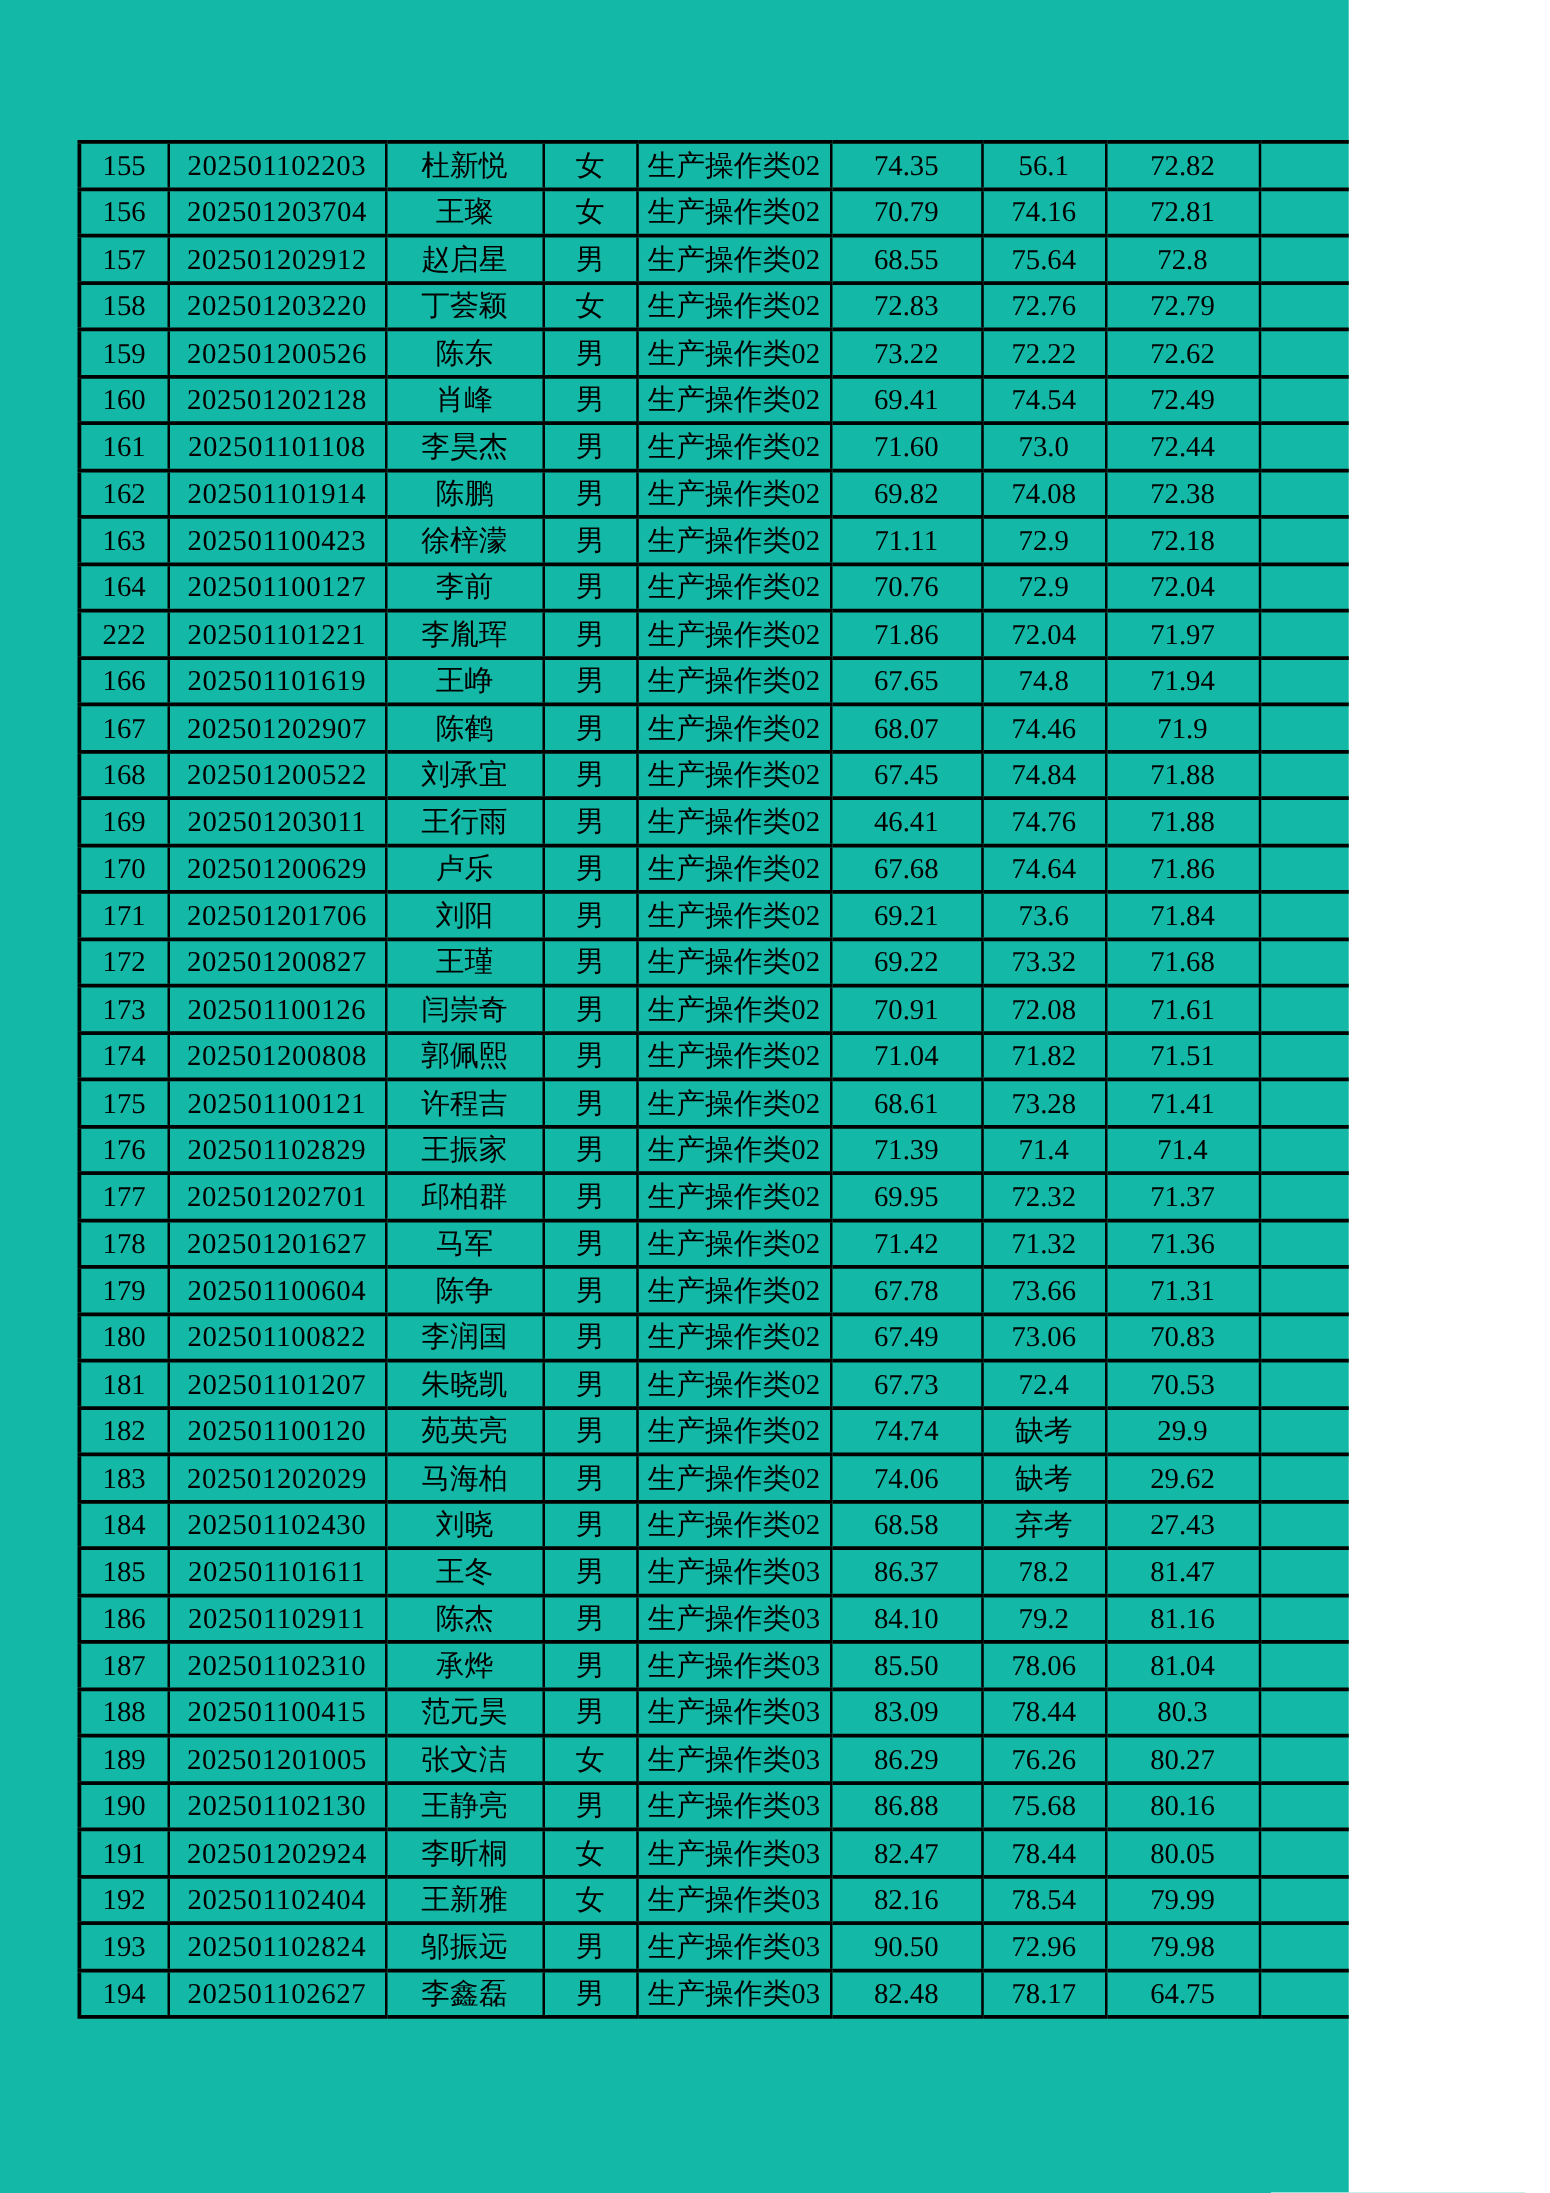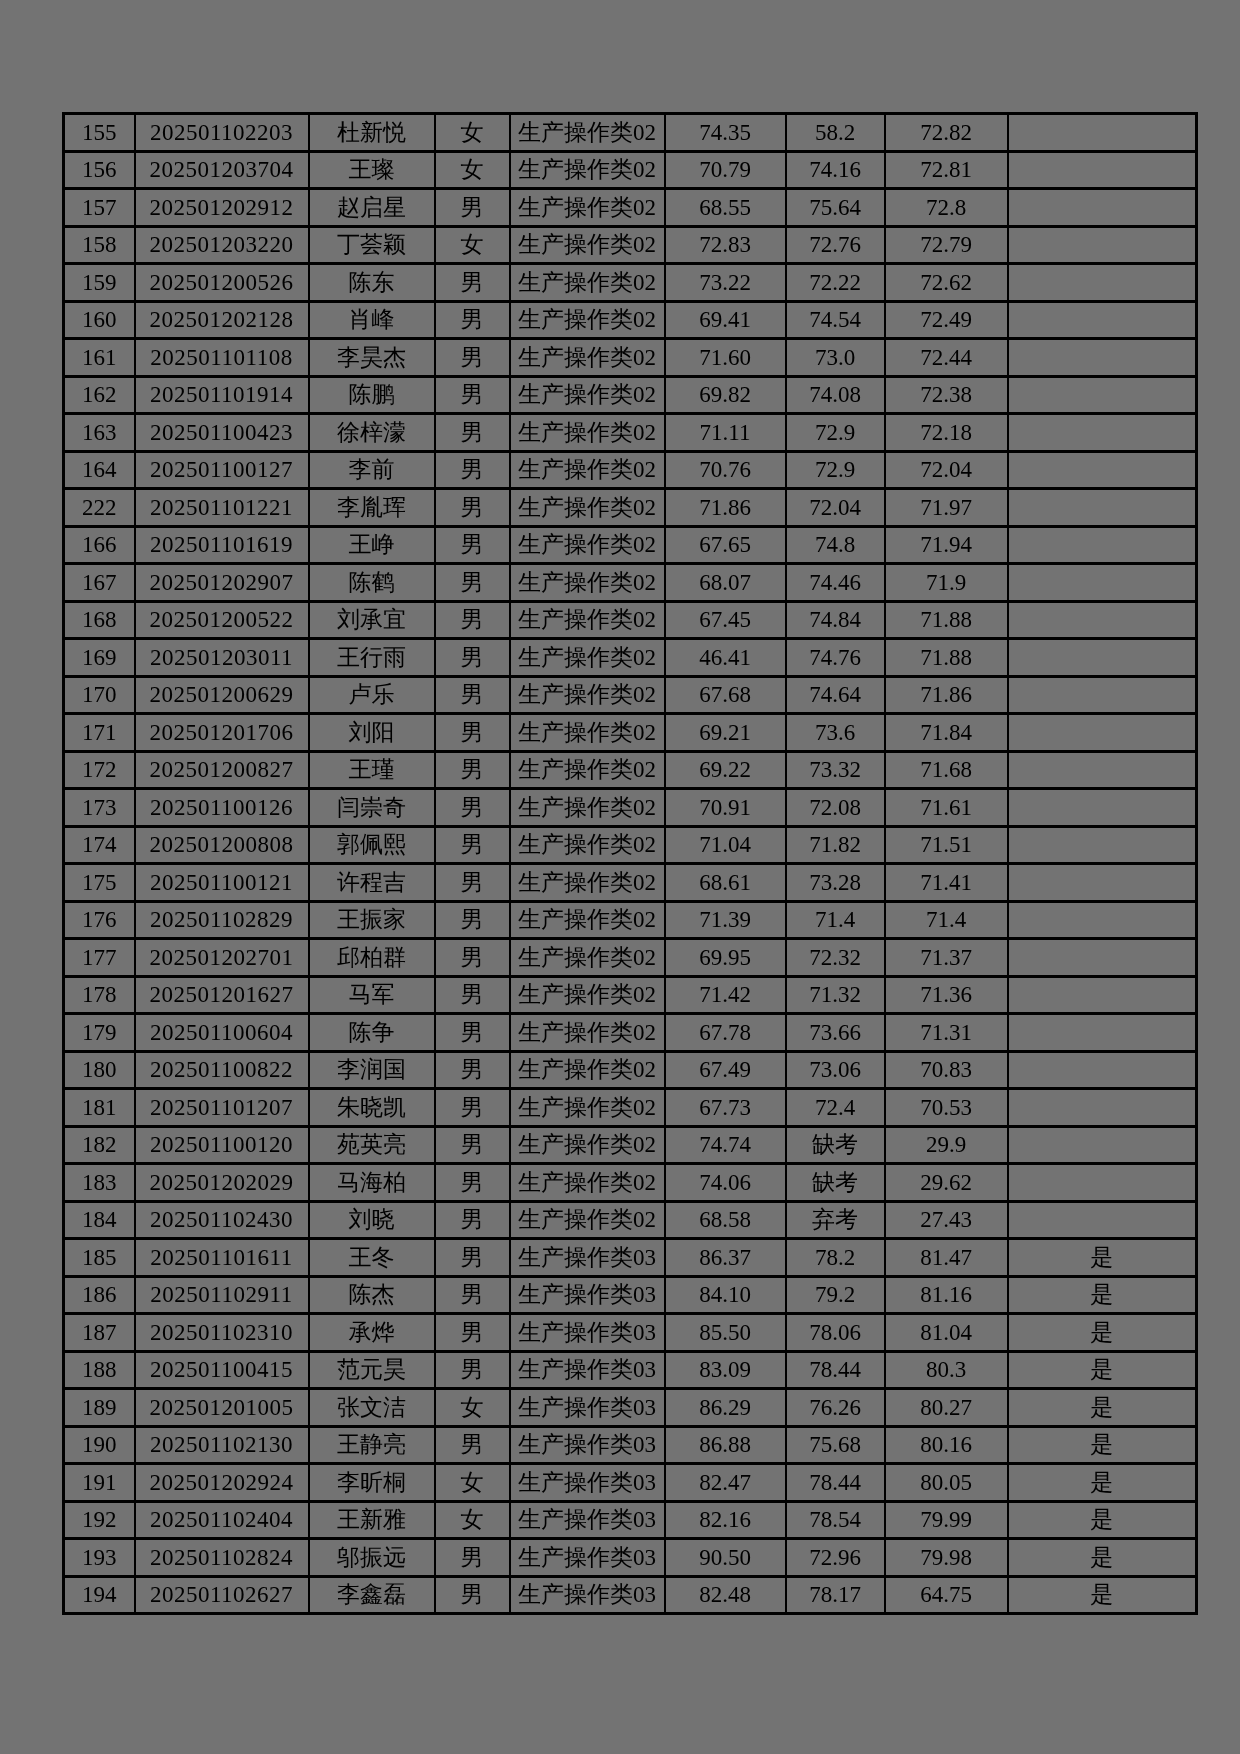--- a/index.html
+++ b/index.html
@@ -2,23 +2,23 @@
 <html><head>
 <meta charset="utf-8">
 <style>
   html, body {
     margin: 0;
     padding: 0;
     background: #ffffff;
   }
   .page {
     position: relative;
-    width: 1240px;
+    width: 1079px;
     height: 1754px;
-    background: #737373;
+    background: #14b8a6;
     overflow: hidden;
     font-family: "Liberation Serif", "DejaVu Serif", serif;
   }
   table.score-table {
     position: absolute;
     left: 62px;
     top: 112px;
     width: 1133px;
     border-collapse: collapse;
     table-layout: fixed;
@@ -62,21 +62,21 @@
       <col style="width:189px">
     </colgroup>
     <tbody id="table-body">
         <tr>
     <td class="c-seq">155</td>
     <td class="c-id">202501102203</td>
     <td class="c-name">杜新悦</td>
     <td class="c-gen">女</td>
     <td class="c-cat">生产操作类02</td>
     <td class="c-score">74.35</td>
-    <td class="c-score">58.2</td>
+    <td class="c-score">56.1</td>
     <td class="c-score">72.82</td>
     <td class="c-flag"></td>
   </tr>
         <tr>
     <td class="c-seq">156</td>
     <td class="c-id">202501203704</td>
     <td class="c-name">王璨</td>
     <td class="c-gen">女</td>
     <td class="c-cat">生产操作类02</td>
     <td class="c-score">70.79</td>

